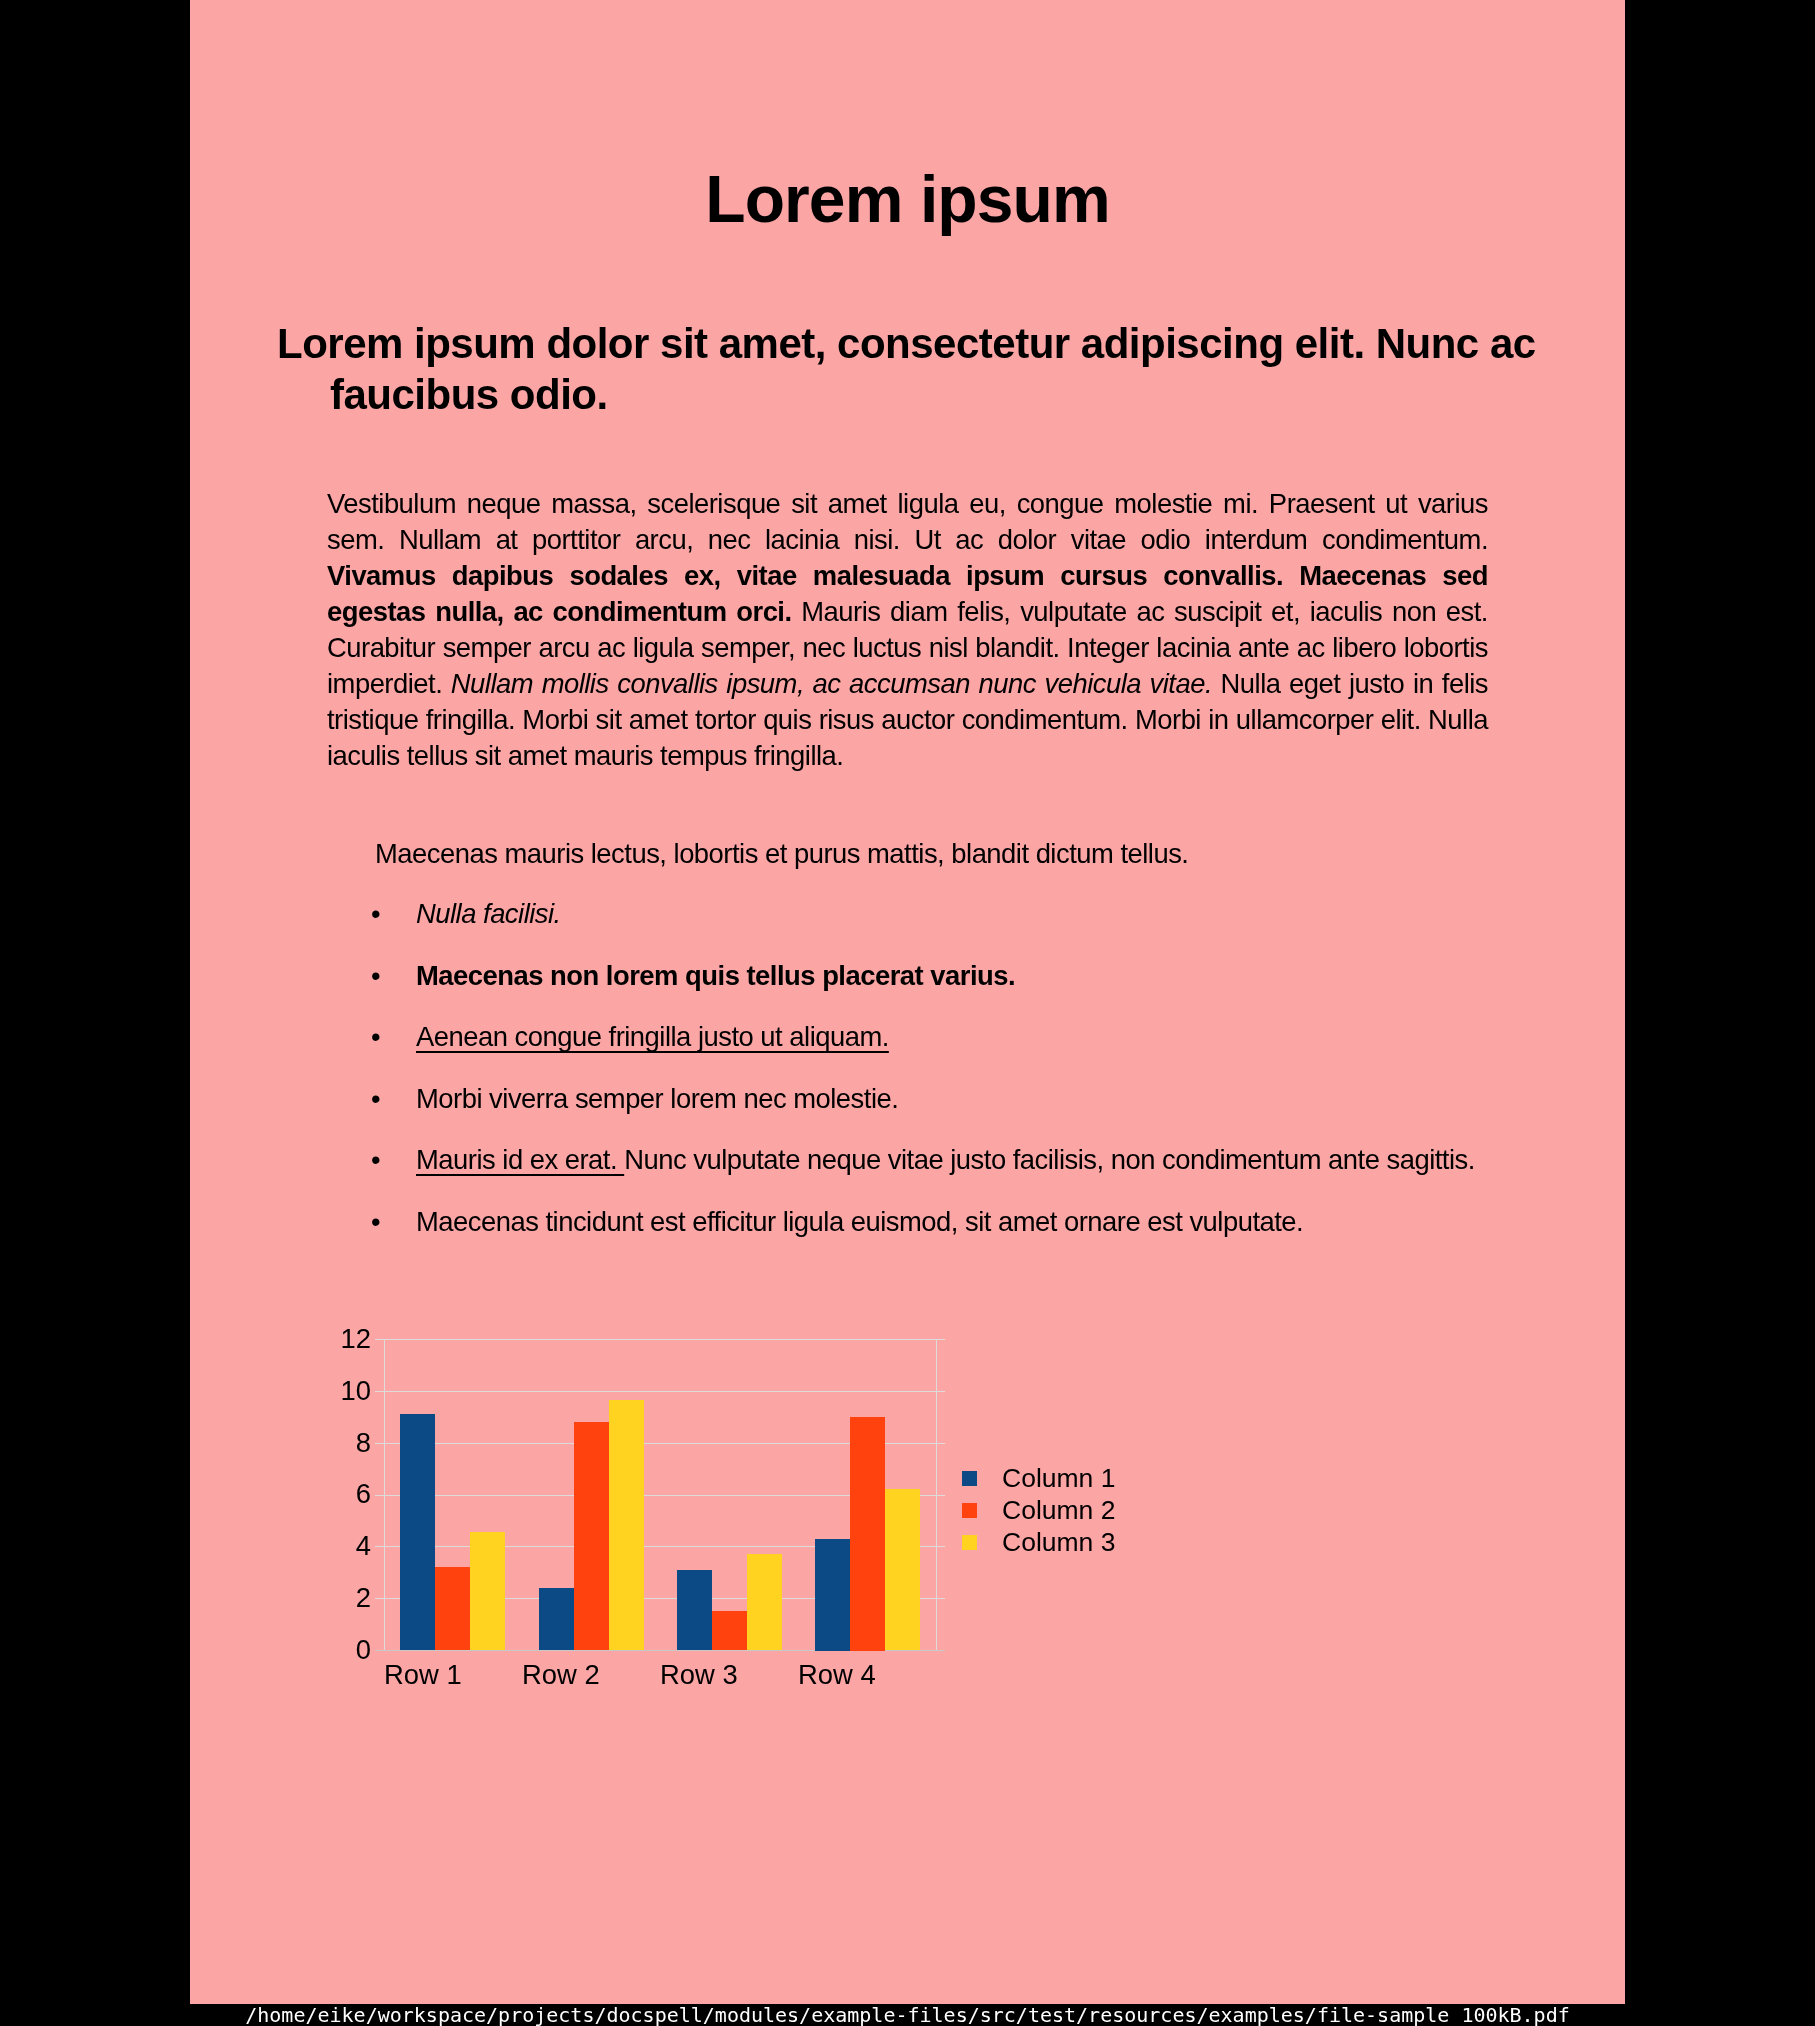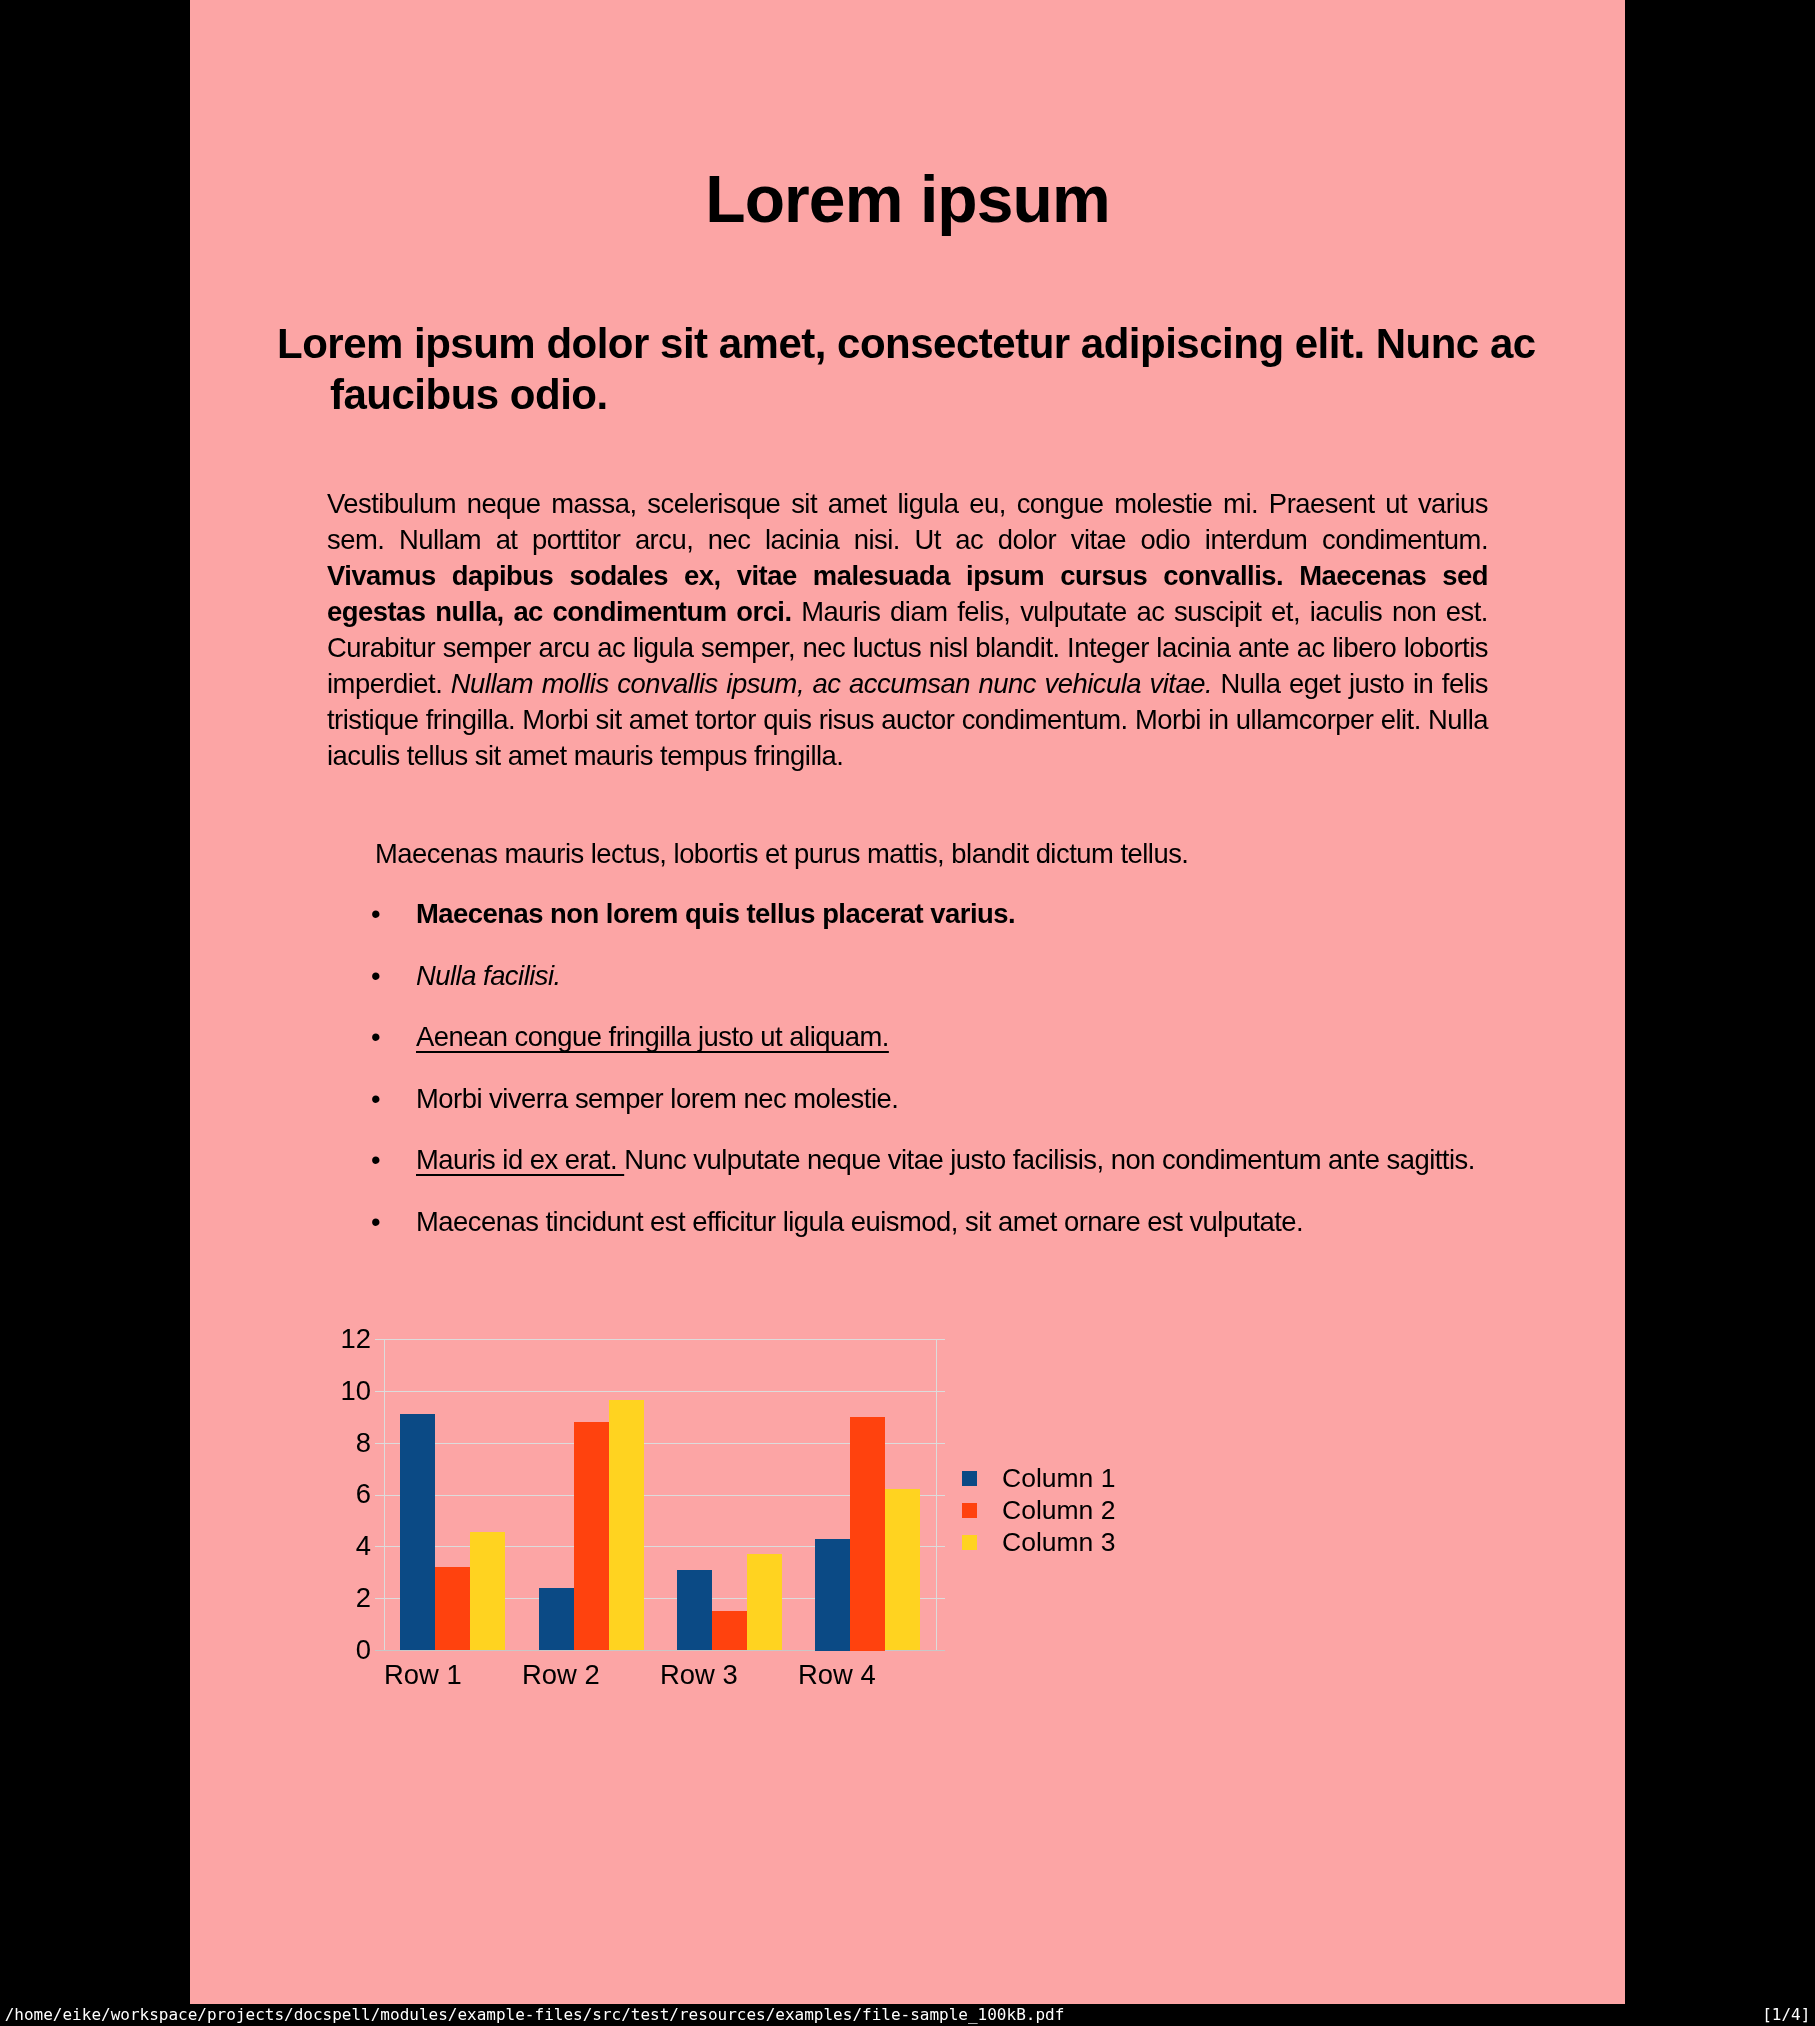--- a/index.html
+++ b/index.html
@@ -95,44 +95,45 @@
   .chart .legend-swatch { width: 15px; height: 15px; flex: 0 0 auto; }
   .chart .legend-label { font-size: 26.5px; white-space: nowrap; }
 
   
   .statusbar {
     position: absolute;
     left: 0; right: 0; bottom: 0;
     height: 22px;
     background: #000; color: #fff;
     font-family: "DejaVu Sans Mono", monospace;
-    font-size: 16px; line-height: 22px;
+    font-size: 20px; line-height: 22px;
     display: flex; justify-content: space-between; align-items: center;
     padding: 0 4.7px;
     white-space: nowrap;
+    flex-direction: column;
   }
 </style>
 </head>
 <body>
 
 <div class="viewer">
 
   <div class="page">
 
     <h1 class="doc-title">Lorem ipsum</h1>
 
     <h2 class="doc-heading">Lorem ipsum dolor sit amet, consectetur adipiscing elit. Nunc ac faucibus odio.</h2>
 
     <p class="body-par par-1"><span>Vestibulum neque massa, scelerisque sit amet ligula eu, congue molestie mi. Praesent ut varius sem. Nullam at porttitor arcu, nec lacinia nisi. Ut ac dolor vitae odio interdum condimentum. </span><span class="seg-b">Vivamus dapibus sodales ex, vitae malesuada ipsum cursus convallis. Maecenas sed egestas nulla, ac condimentum orci.</span><span> Mauris diam felis, vulputate ac suscipit et, iaculis non est. Curabitur semper arcu ac ligula semper, nec luctus nisl blandit. Integer lacinia ante ac libero lobortis imperdiet. </span><span class="seg-i">Nullam mollis convallis ipsum, ac accumsan nunc vehicula vitae.</span><span> Nulla eget justo in felis tristique fringilla. Morbi sit amet tortor quis risus auctor condimentum. Morbi in ullamcorper elit. Nulla iaculis tellus sit amet mauris tempus fringilla.</span></p>
 
     <p class="body-par par-2">Maecenas mauris lectus, lobortis et purus mattis, blandit dictum tellus.</p>
 
     <ul class="bullet-list">
+      <li><span class="seg-i">Nulla facilisi.</span></li>
       <li><span class="seg-b">Maecenas non lorem quis tellus placerat varius.</span></li>
-      <li><span class="seg-i">Nulla facilisi.</span></li>
       <li><span class="seg-u">Aenean congue fringilla justo ut aliquam. </span></li>
       <li><span>Morbi viverra semper lorem nec molestie.</span></li>
       <li><span class="seg-u">Mauris id ex erat. </span><span>Nunc vulputate neque vitae justo facilisis, non condimentum ante sagittis.</span></li>
       <li><span>Maecenas tincidunt est efficitur ligula euismod, sit amet ornare est vulputate.</span></li>
     </ul>
 
     <div class="chart" id="chart">
         <div class="axisline" style="left: 48px; top: 330px; width: 570px;"></div>
         <div class="ylab" style="top: 315px;">0</div>
         <div class="gridline" style="left: 48px; top: 278px; width: 570px;"></div>

